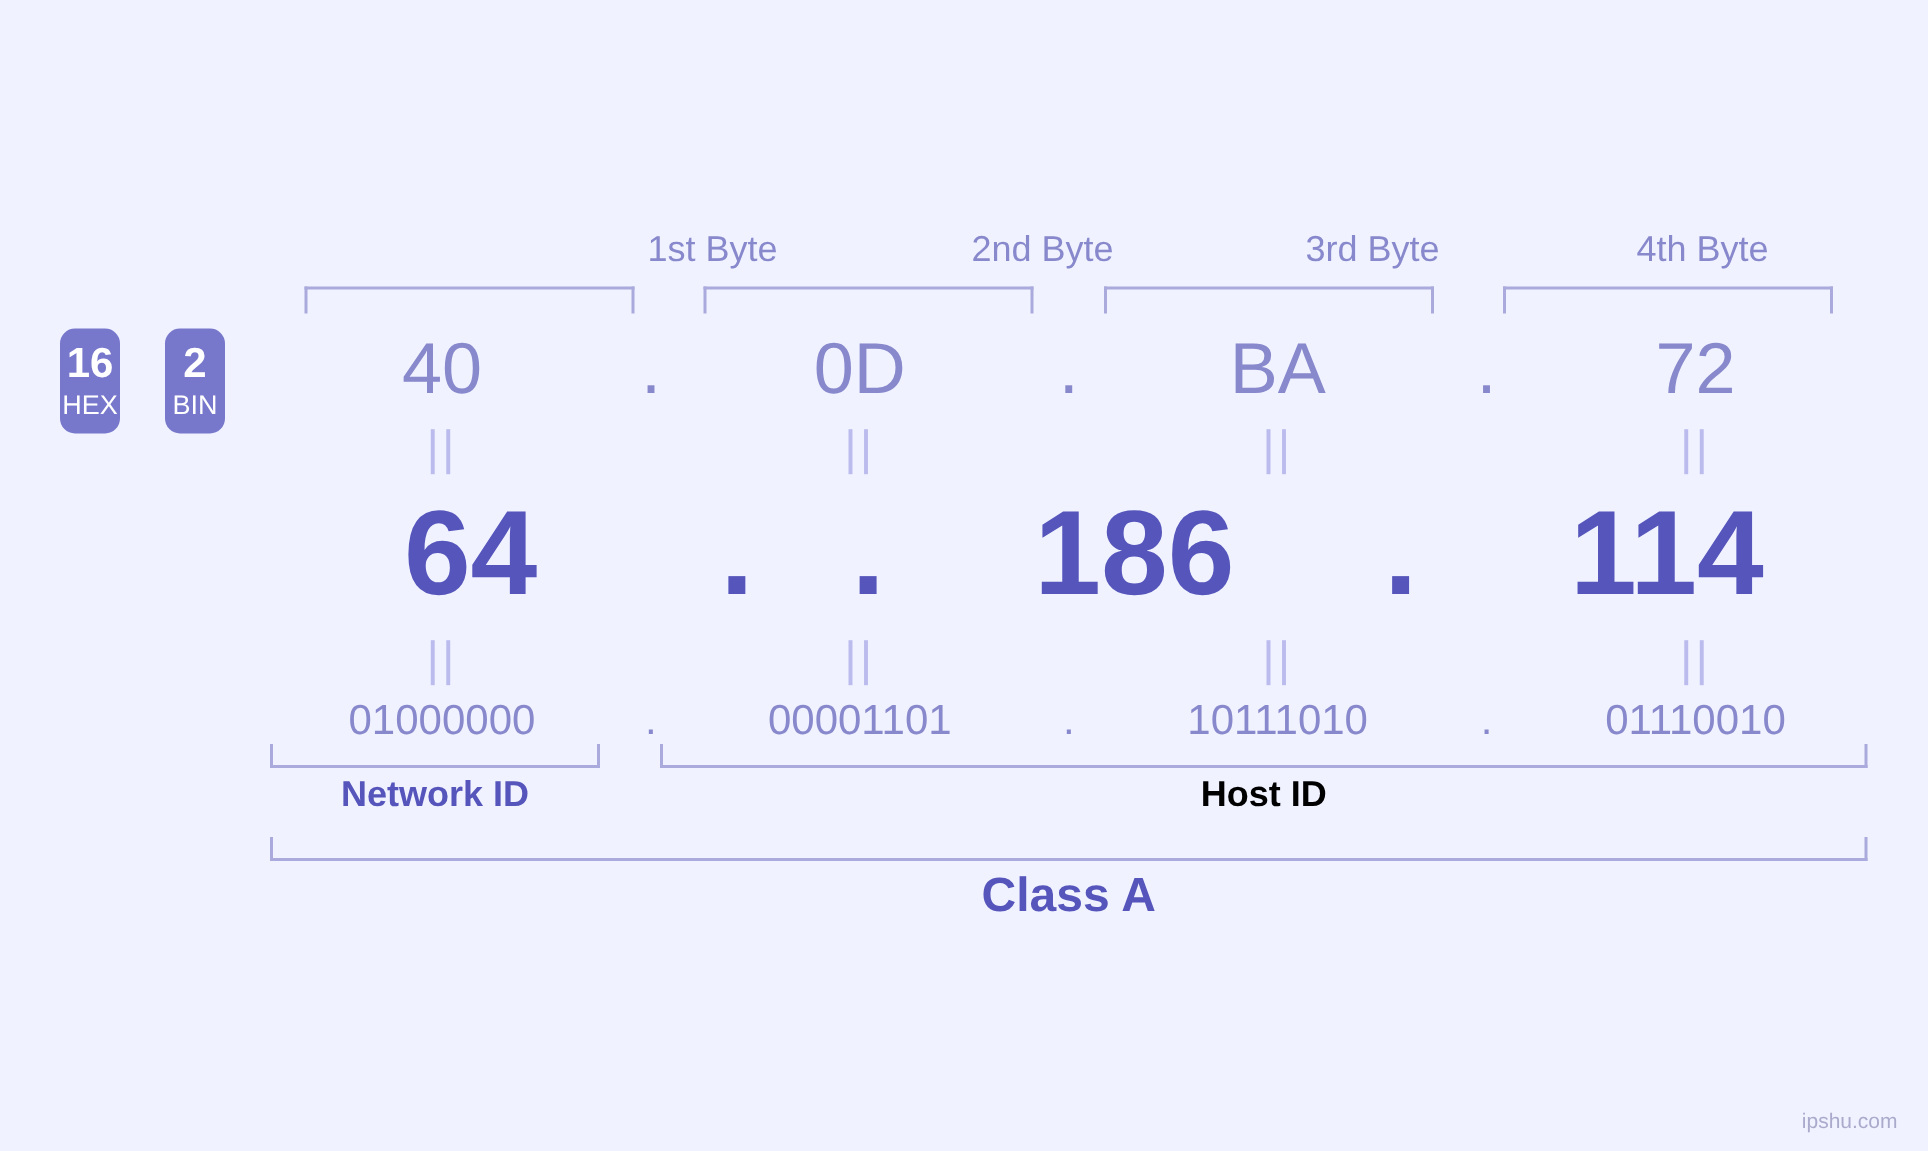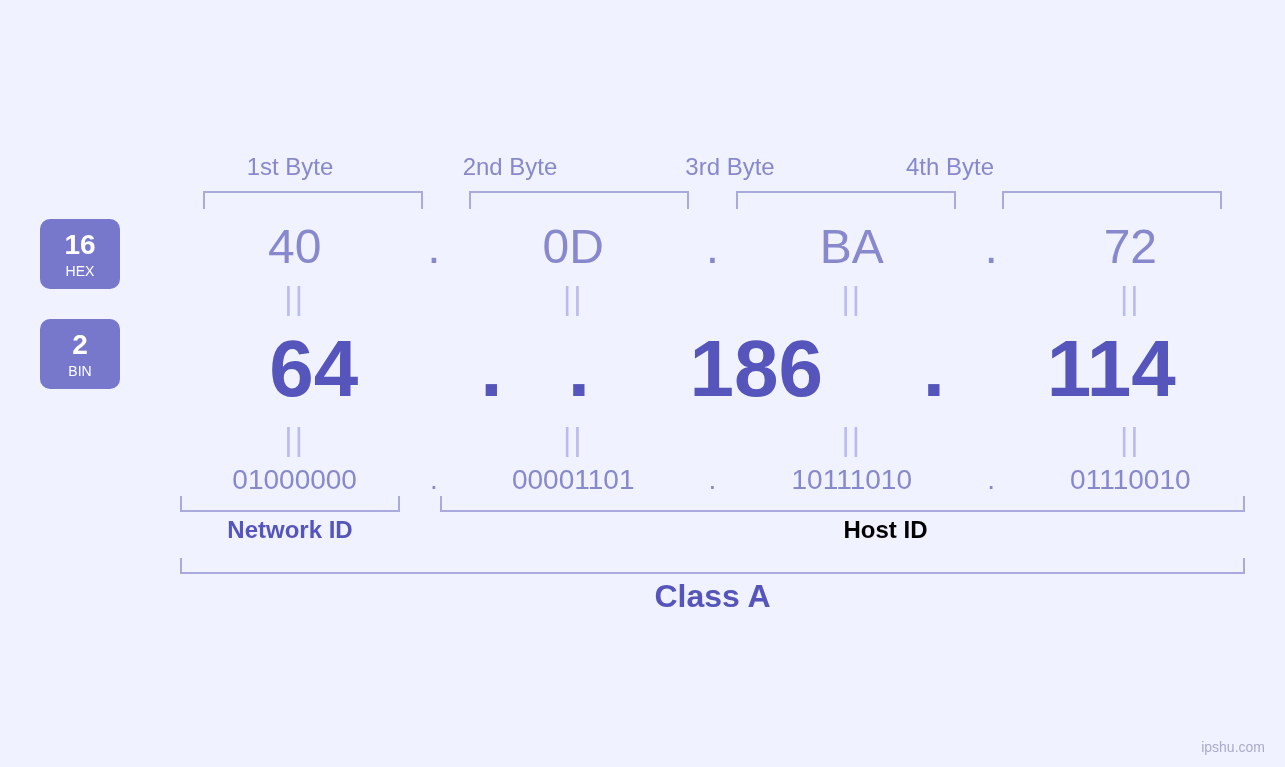--- a/index.html
+++ b/index.html
@@ -22,21 +22,21 @@
       display: flex;
       flex-direction: column;
       align-items: center;
       justify-content: center;
       padding: 20px 40px;
     }
 
     .byte-headers {
       display: flex;
       width: 100%;
-      justify-content: flex-start;
+      justify-content: flex-end;
       padding-left: 140px;
       margin-bottom: 10px;
     }
 
     .byte-header {
       color: #8888cc;
       font-size: 24px;
       text-align: center;
       width: 220px;
     }
@@ -52,42 +52,42 @@
     .bracket {
       width: 220px;
       height: 18px;
       border-top: 2px solid #aaaadd;
       border-left: 2px solid #aaaadd;
       border-right: 2px solid #aaaadd;
     }
 
     .labels-col {
       display: flex;
-      flex-direction: column;
+      flex-direction: row;
       gap: 30px;
       margin-right: 30px;
       width: 110px;
     }
 
     .base-badge {
       background: #7777cc;
       color: white;
       border-radius: 10px;
       width: 80px;
       height: 70px;
       display: flex;
       flex-direction: column;
       align-items: center;
       justify-content: center;
       font-size: 28px;
       font-weight: bold;
     }
 
     .base-badge .base-label {
-      font-size: 14px;
+      font-size: 18px;
       font-weight: normal;
       margin-top: 2px;
     }
 
     .data-row {
       display: flex;
       align-items: center;
       justify-content: space-around;
       width: 100%;
     }
@@ -194,21 +194,20 @@
       flex: 1;
       height: 16px;
       border-bottom: 2px solid #aaaadd;
       border-left: 2px solid #aaaadd;
       border-right: 2px solid #aaaadd;
     }
 
     .bottom-labels {
       display: flex;
       width: 100%;
-      gap: 43px;
     }
 
     .net-lbl {
       width: 220px;
       text-align: center;
       color: #5555bb;
       font-size: 24px;
       font-weight: bold;
       padding-top: 4px;
     }

